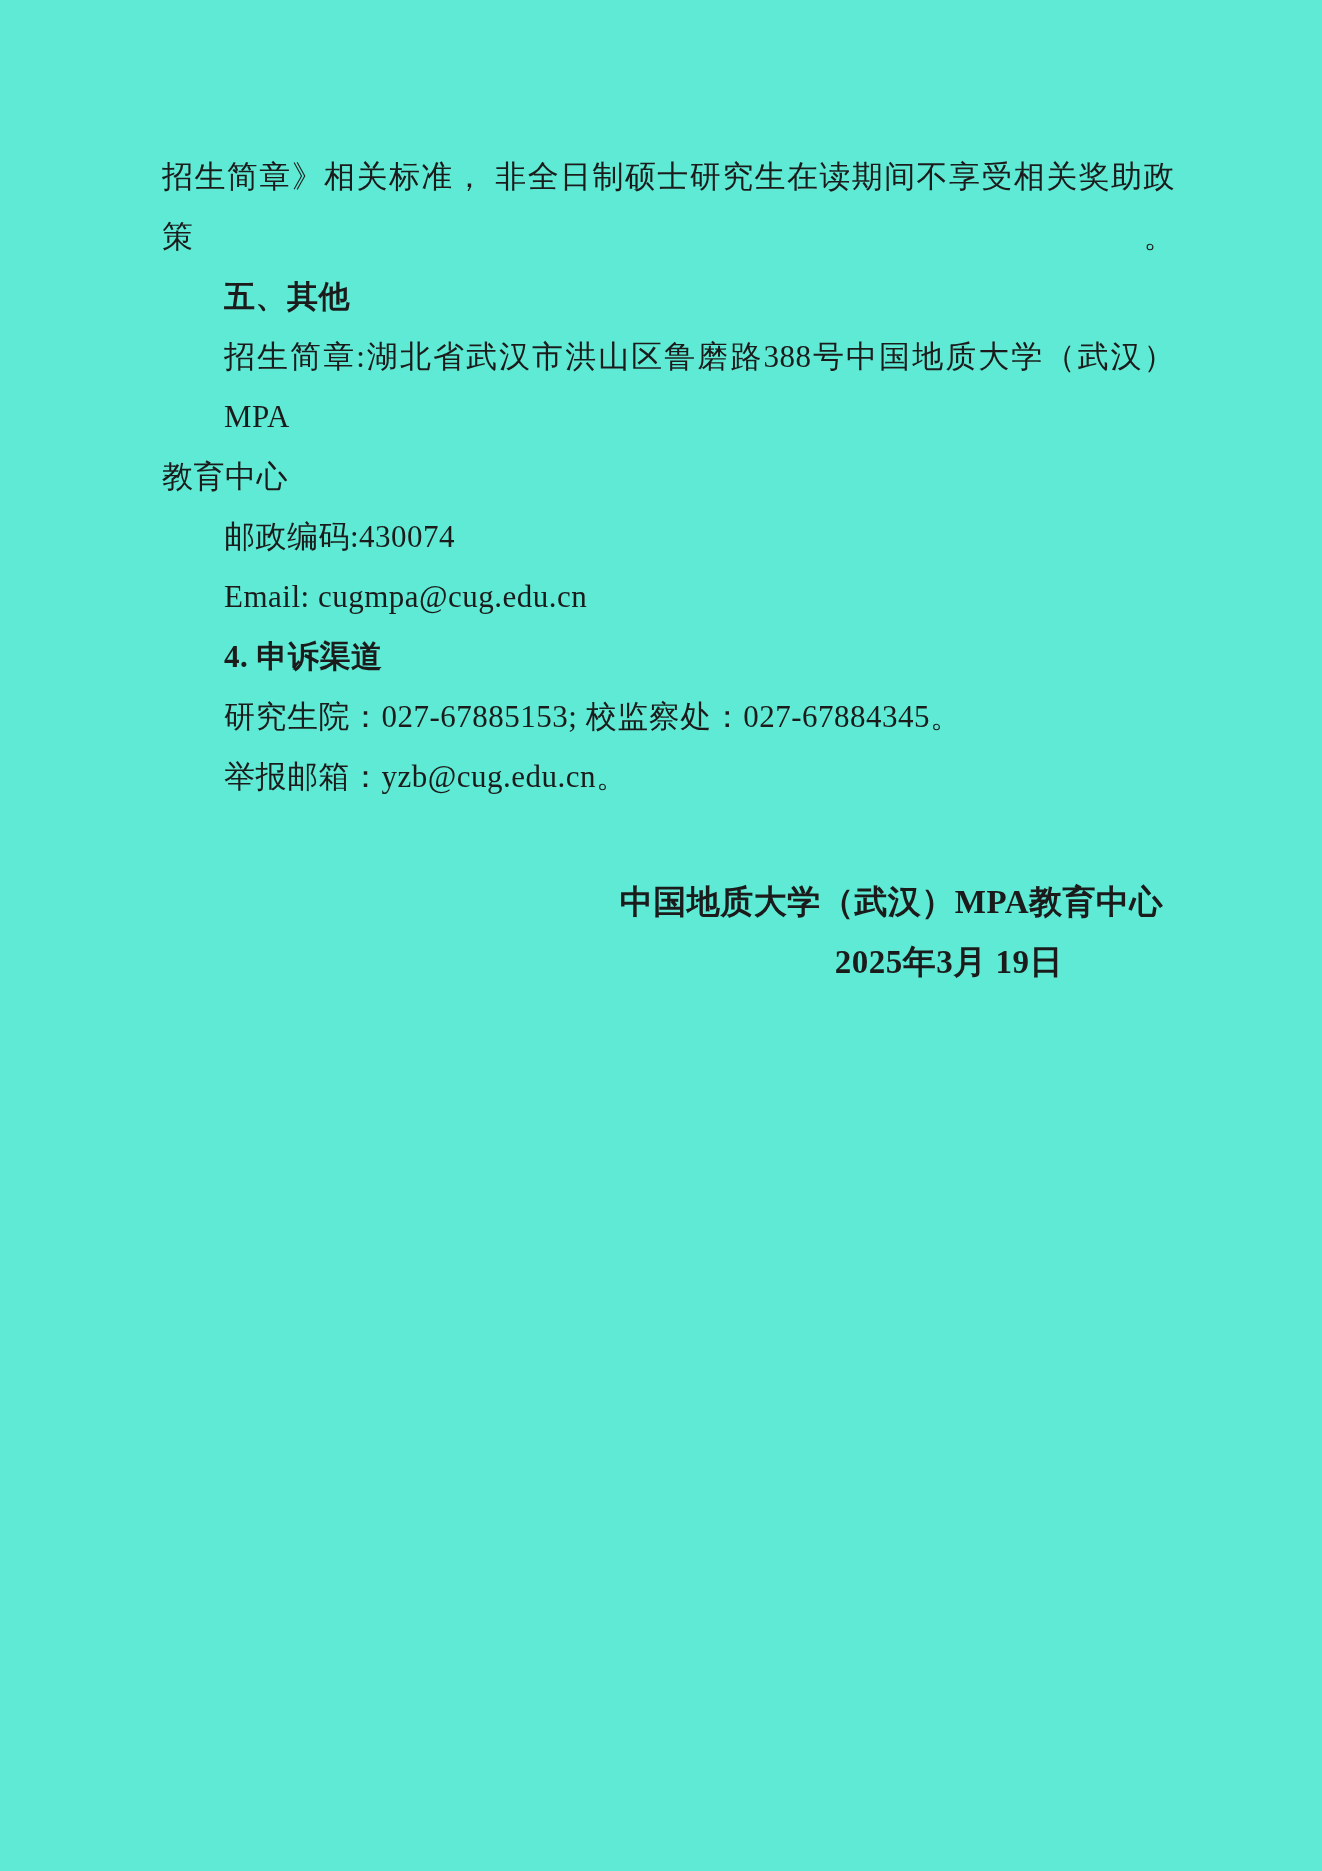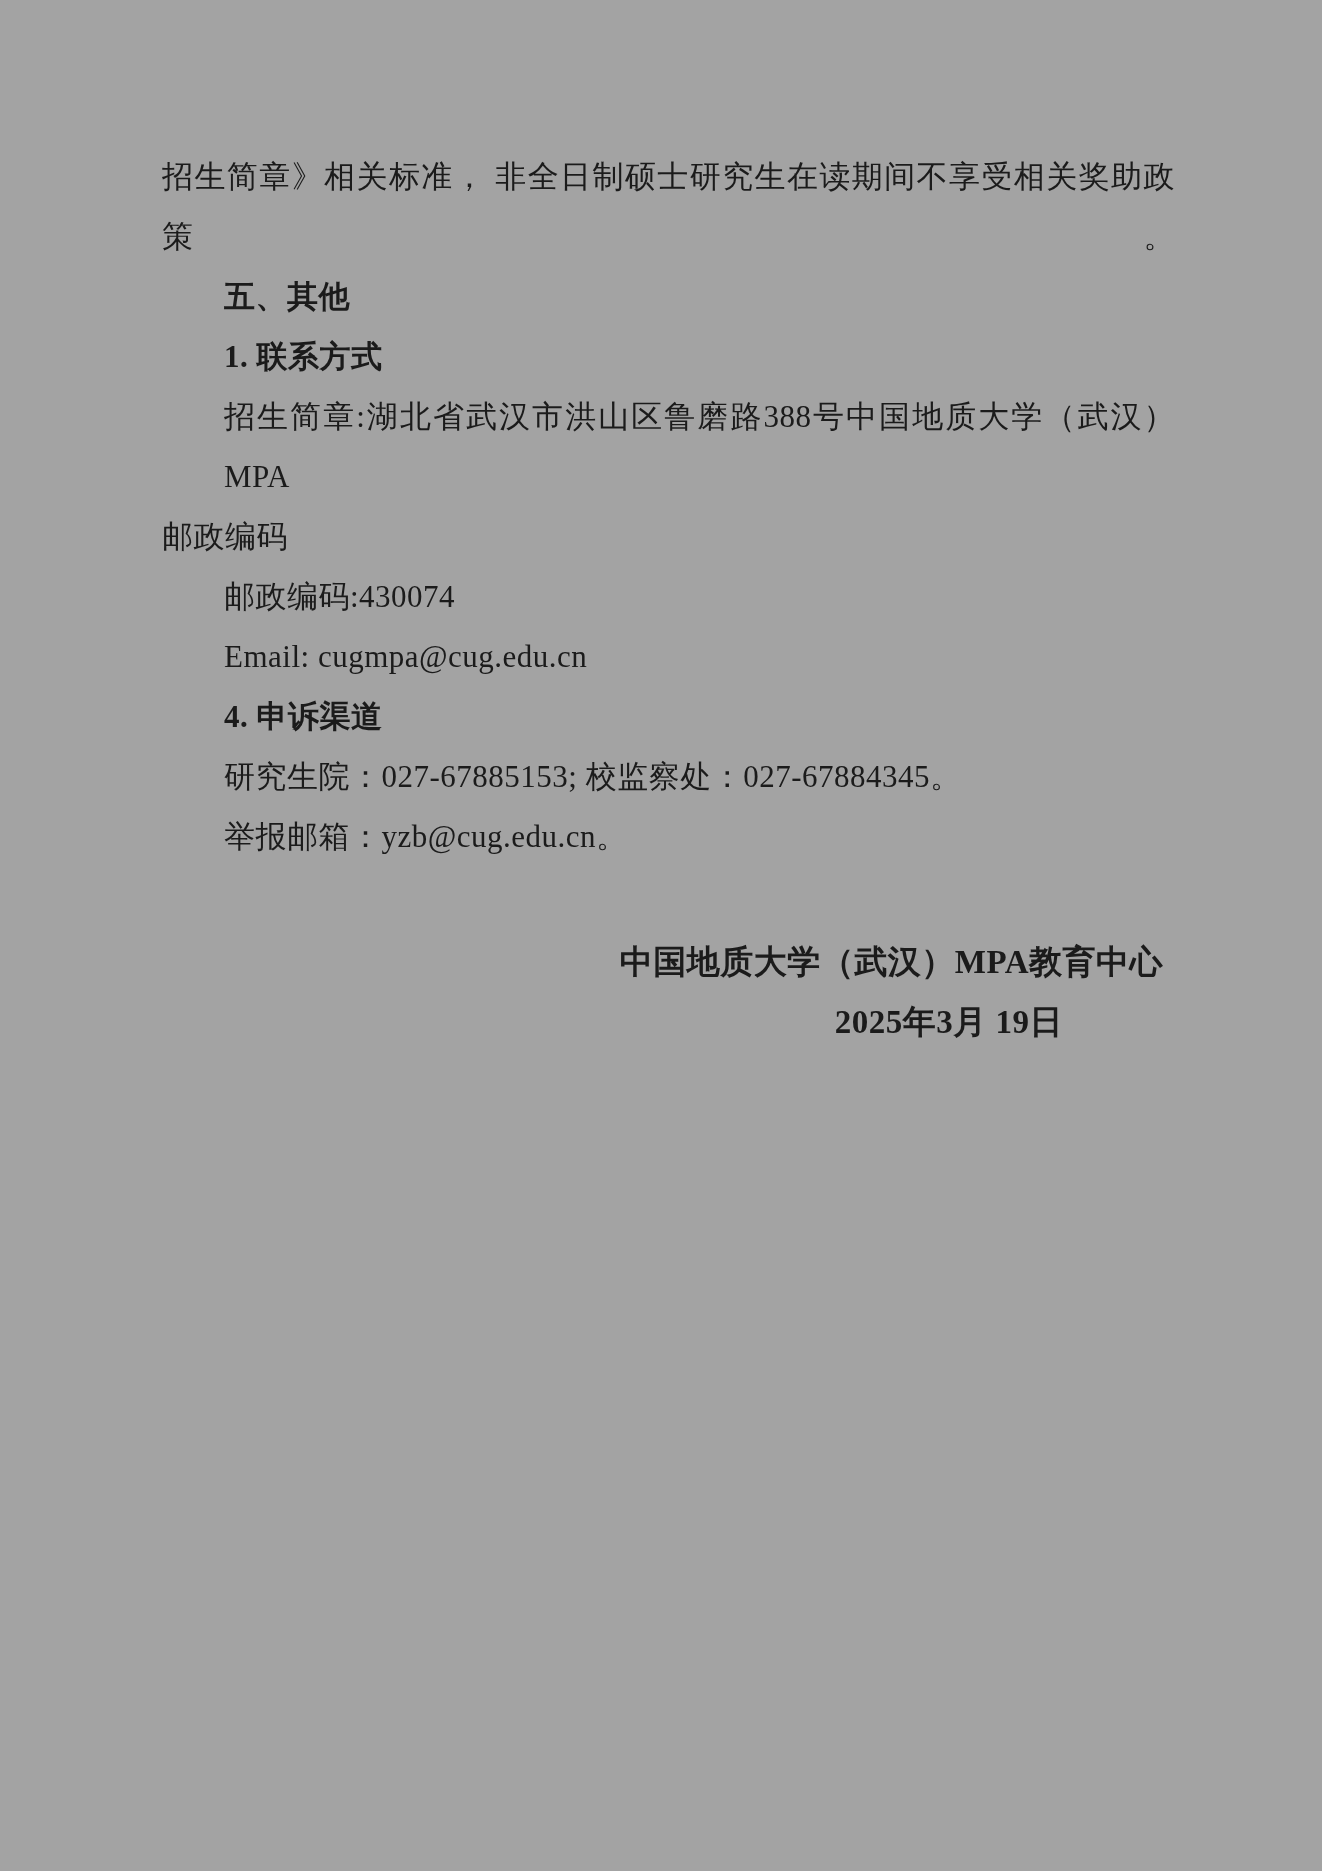--- a/index.html
+++ b/index.html
@@ -1,21 +1,21 @@
 <!DOCTYPE html>
 <html><head>
 <meta charset="utf-8">
 <style>
   * { margin: 0; padding: 0; box-sizing: border-box; }
   html, body { background: #ffffff; }
   .page {
     position: relative;
     width: 1322px;
     height: 1871px;
-    background: #a3a3a3;
+    background: #5eead4;
     font-family: "Liberation Serif", "DejaVu Serif", serif;
     color: #1b1b1b;
     overflow: hidden;
   }
   .content {
     position: absolute;
     left: 162px;
     top: 147px;
     width: 1013px;
   }
@@ -42,25 +42,24 @@
 </head>
 <body>
 
 <div class="page">
   <div class="content">
 
     <p class="line fill">招生简章》相关标准， 非全日制硕士研究生在读期间不享受相关奖助政策。</p>
 
     <p class="line indent bold">五、其他</p>
 
-    <p class="line indent bold">1. 联系方式</p>
 
     <p class="line indent fill">招生简章:湖北省武汉市洪山区鲁磨路388号中国地质大学（武汉）MPA</p>
 
-    <p class="line">邮政编码</p>
+    <p class="line">教育中心</p>
 
     <p class="line indent">邮政编码:430074</p>
 
 
     <p class="line indent">Email:  cugmpa@cug.edu.cn</p>
 
     <p class="line indent bold">4. 申诉渠道</p>
 
     <p class="line indent">研究生院：027-67885153; 校监察处：027-67884345。</p>
 

